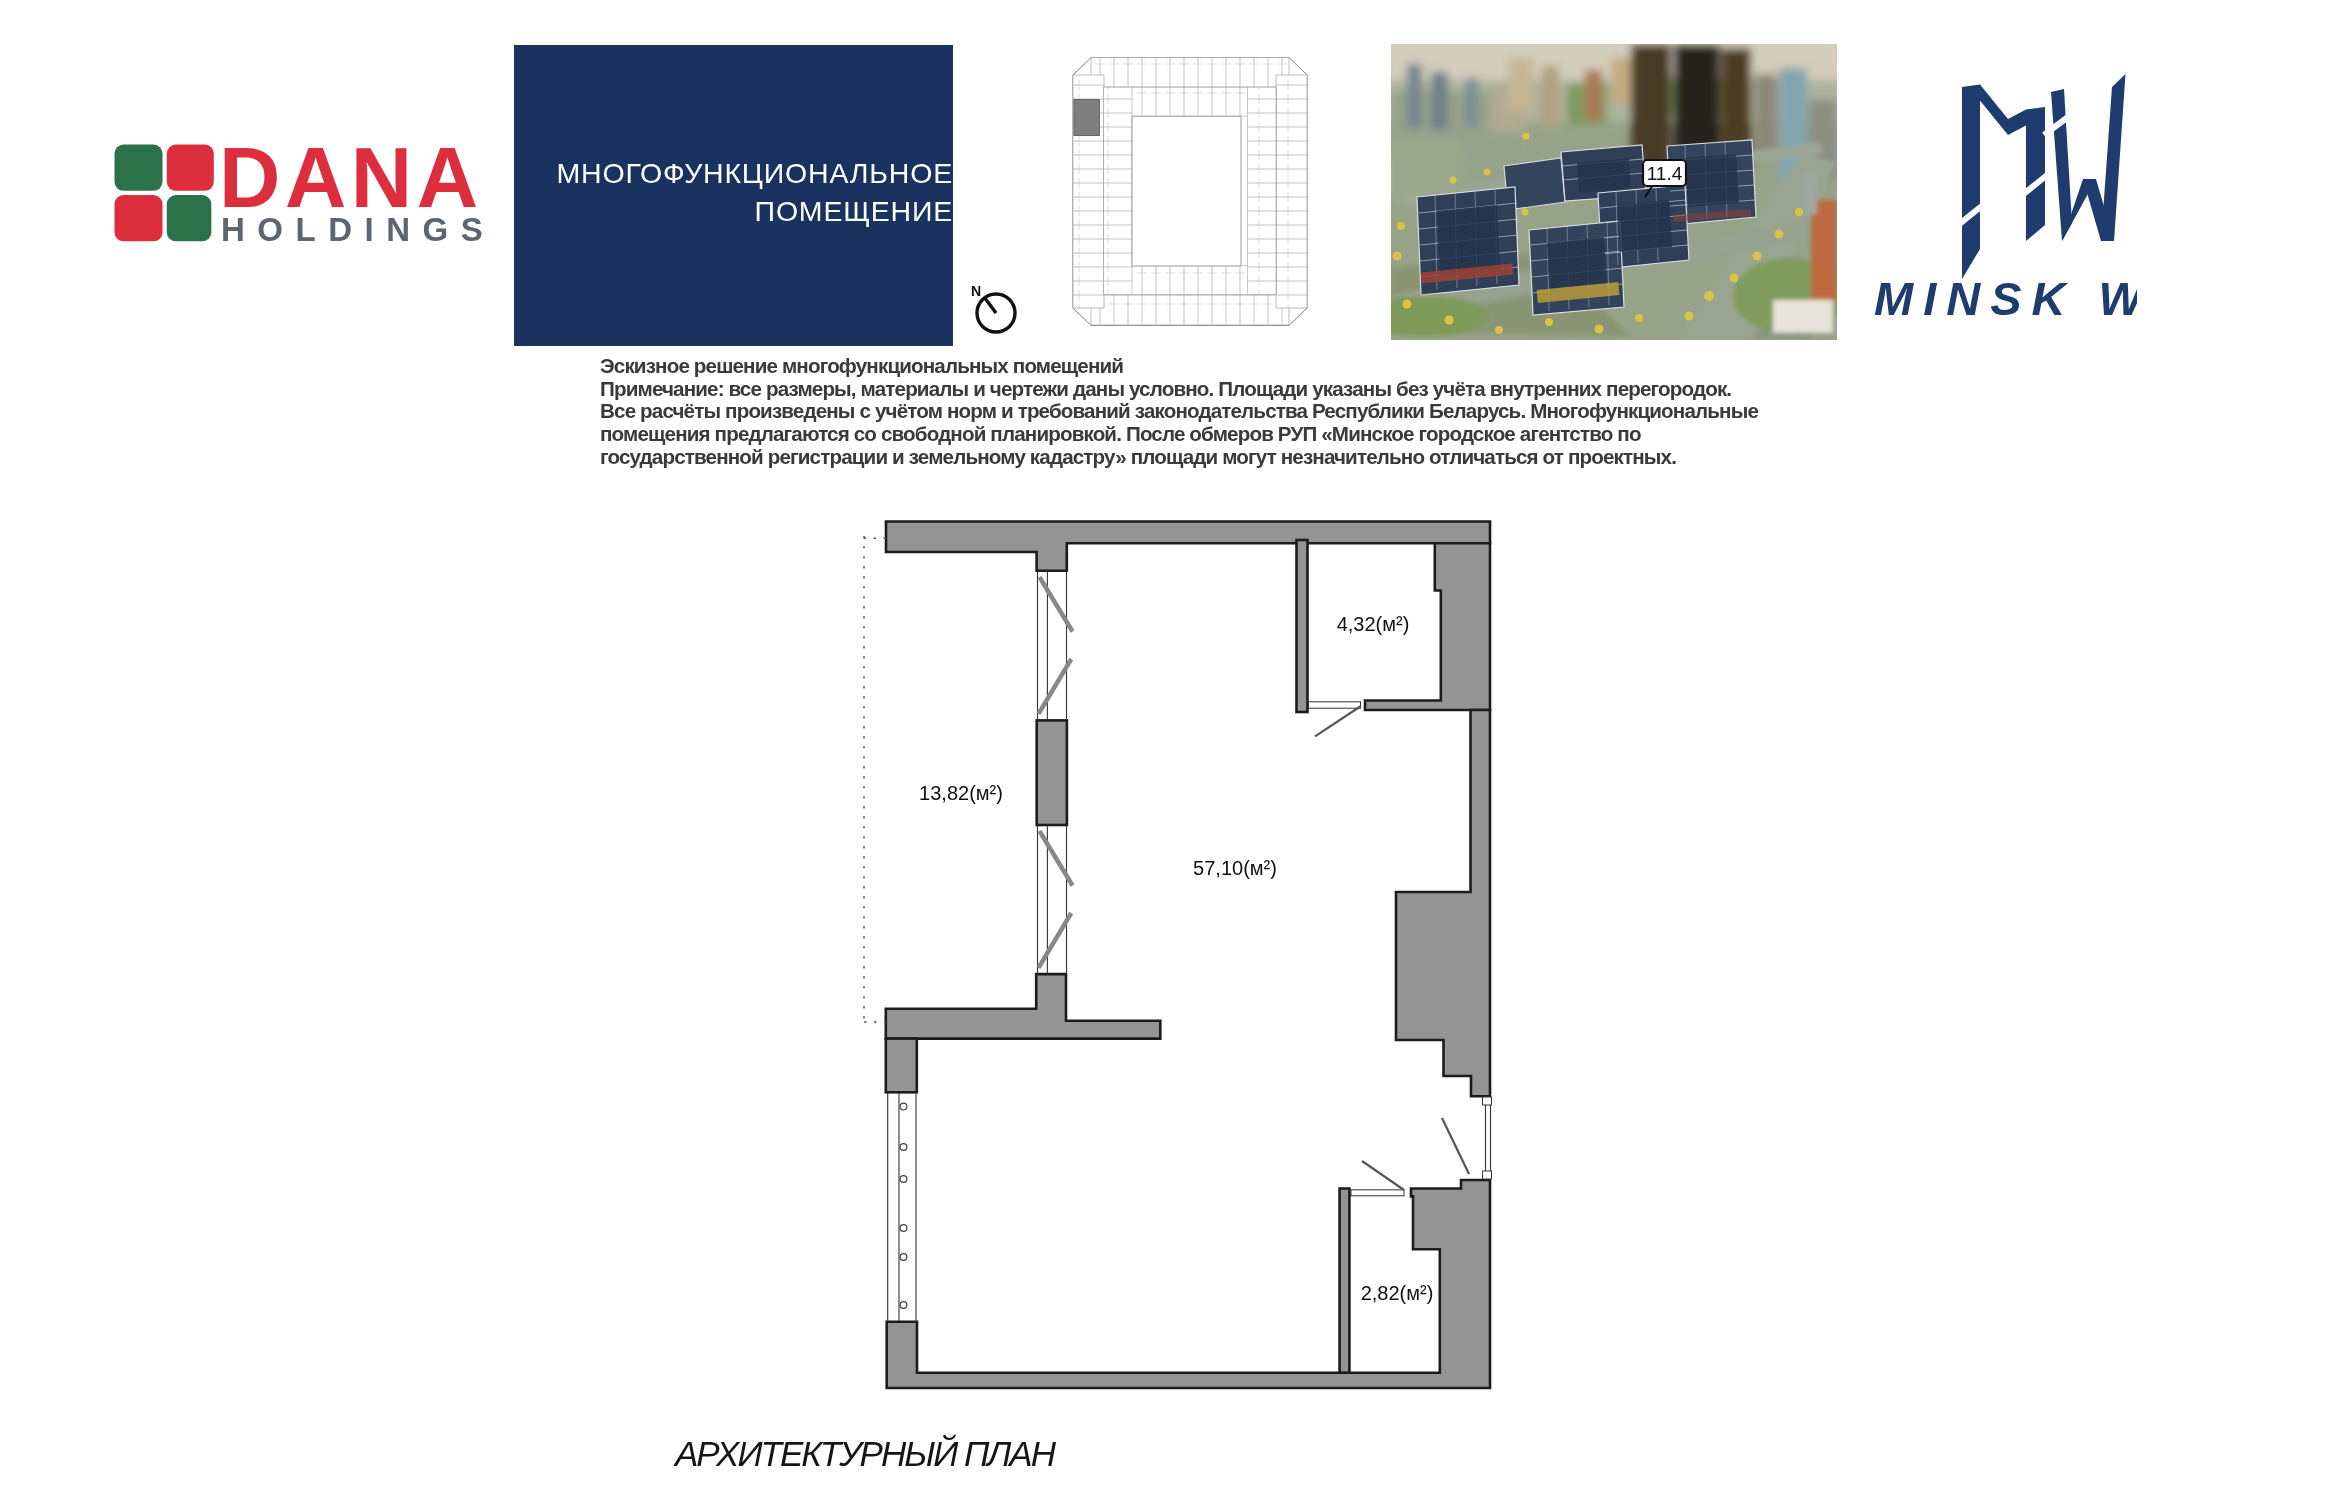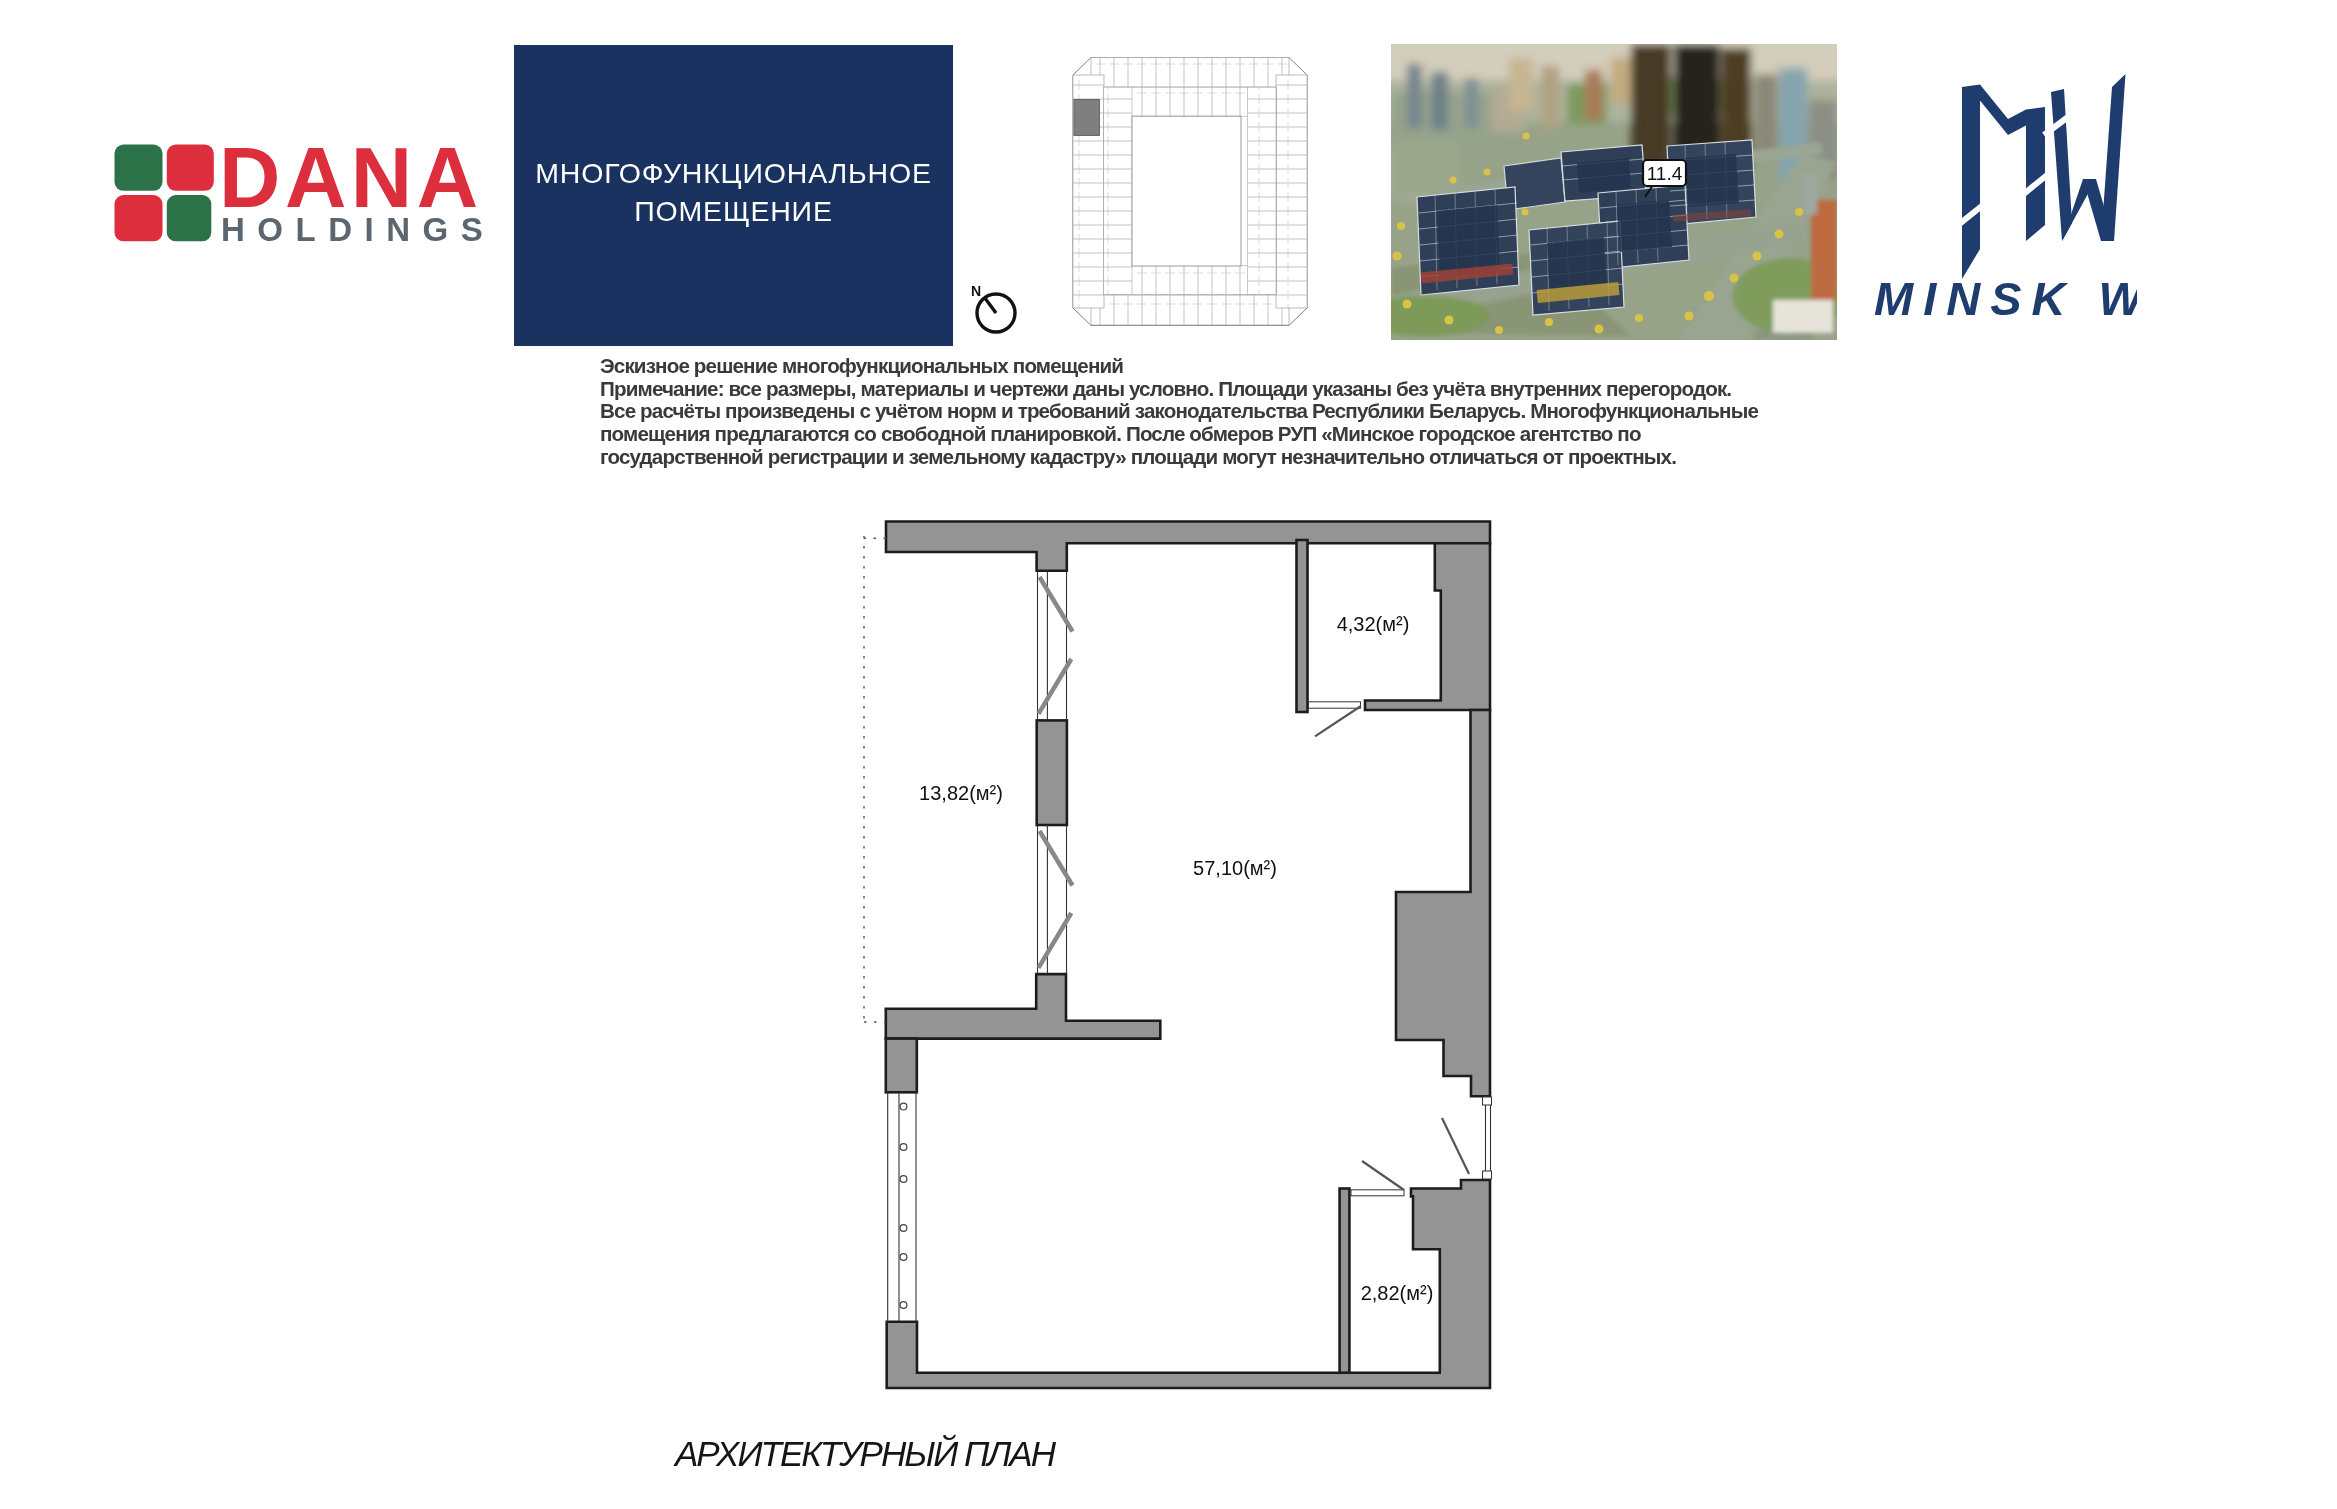--- a/index.html
+++ b/index.html
@@ -19,21 +19,21 @@
 
   <rect x="4.5" y="55" width="48" height="46.3" rx="9" fill="#dd2e3e"></rect>
 
   <rect x="56.8" y="55" width="44.5" height="46.3" rx="9" fill="#2b7249"></rect>
 
   <text x="109" y="67" font-size="85" font-weight="bold" fill="#dd2e3e" letter-spacing="4.5" style="font-family:'Liberation Sans',sans-serif">DANA</text>
 
   <text x="111" y="101" font-size="33" font-weight="bold" fill="#5c6670" letter-spacing="12.5" style="font-family:'Liberation Sans',sans-serif">HOLDINGS</text>
 </svg>
 
-<div class="abs" style="left:514px;top:45px;width:439px;height:301px;background:#1a3260;color:#ffffff;text-align:center;">
+<div class="abs" style="left:514px;top:45px;width:439px;height:301px;background:#1a3260;color:#ffffff;text-align:right;">
   <div style="margin-top:109px;font-size:28.5px;line-height:38px;letter-spacing:0.8px;">МНОГОФУНКЦИОНАЛЬНОЕ<br>ПОМЕЩЕНИЕ</div>
 </div>
 
 <svg class="abs" style="left:955px;top:275px;" width="80" height="80" viewBox="0 0 80 80">
 
   <text x="16" y="21" font-size="14" font-weight="bold" fill="#111">N</text>
 
   <circle cx="41" cy="38" r="19" fill="none" stroke="#111" stroke-width="3.4"></circle>
 
   <line x1="29.5" y1="22.5" x2="41" y2="38" stroke="#111" stroke-width="3.4"></line>

